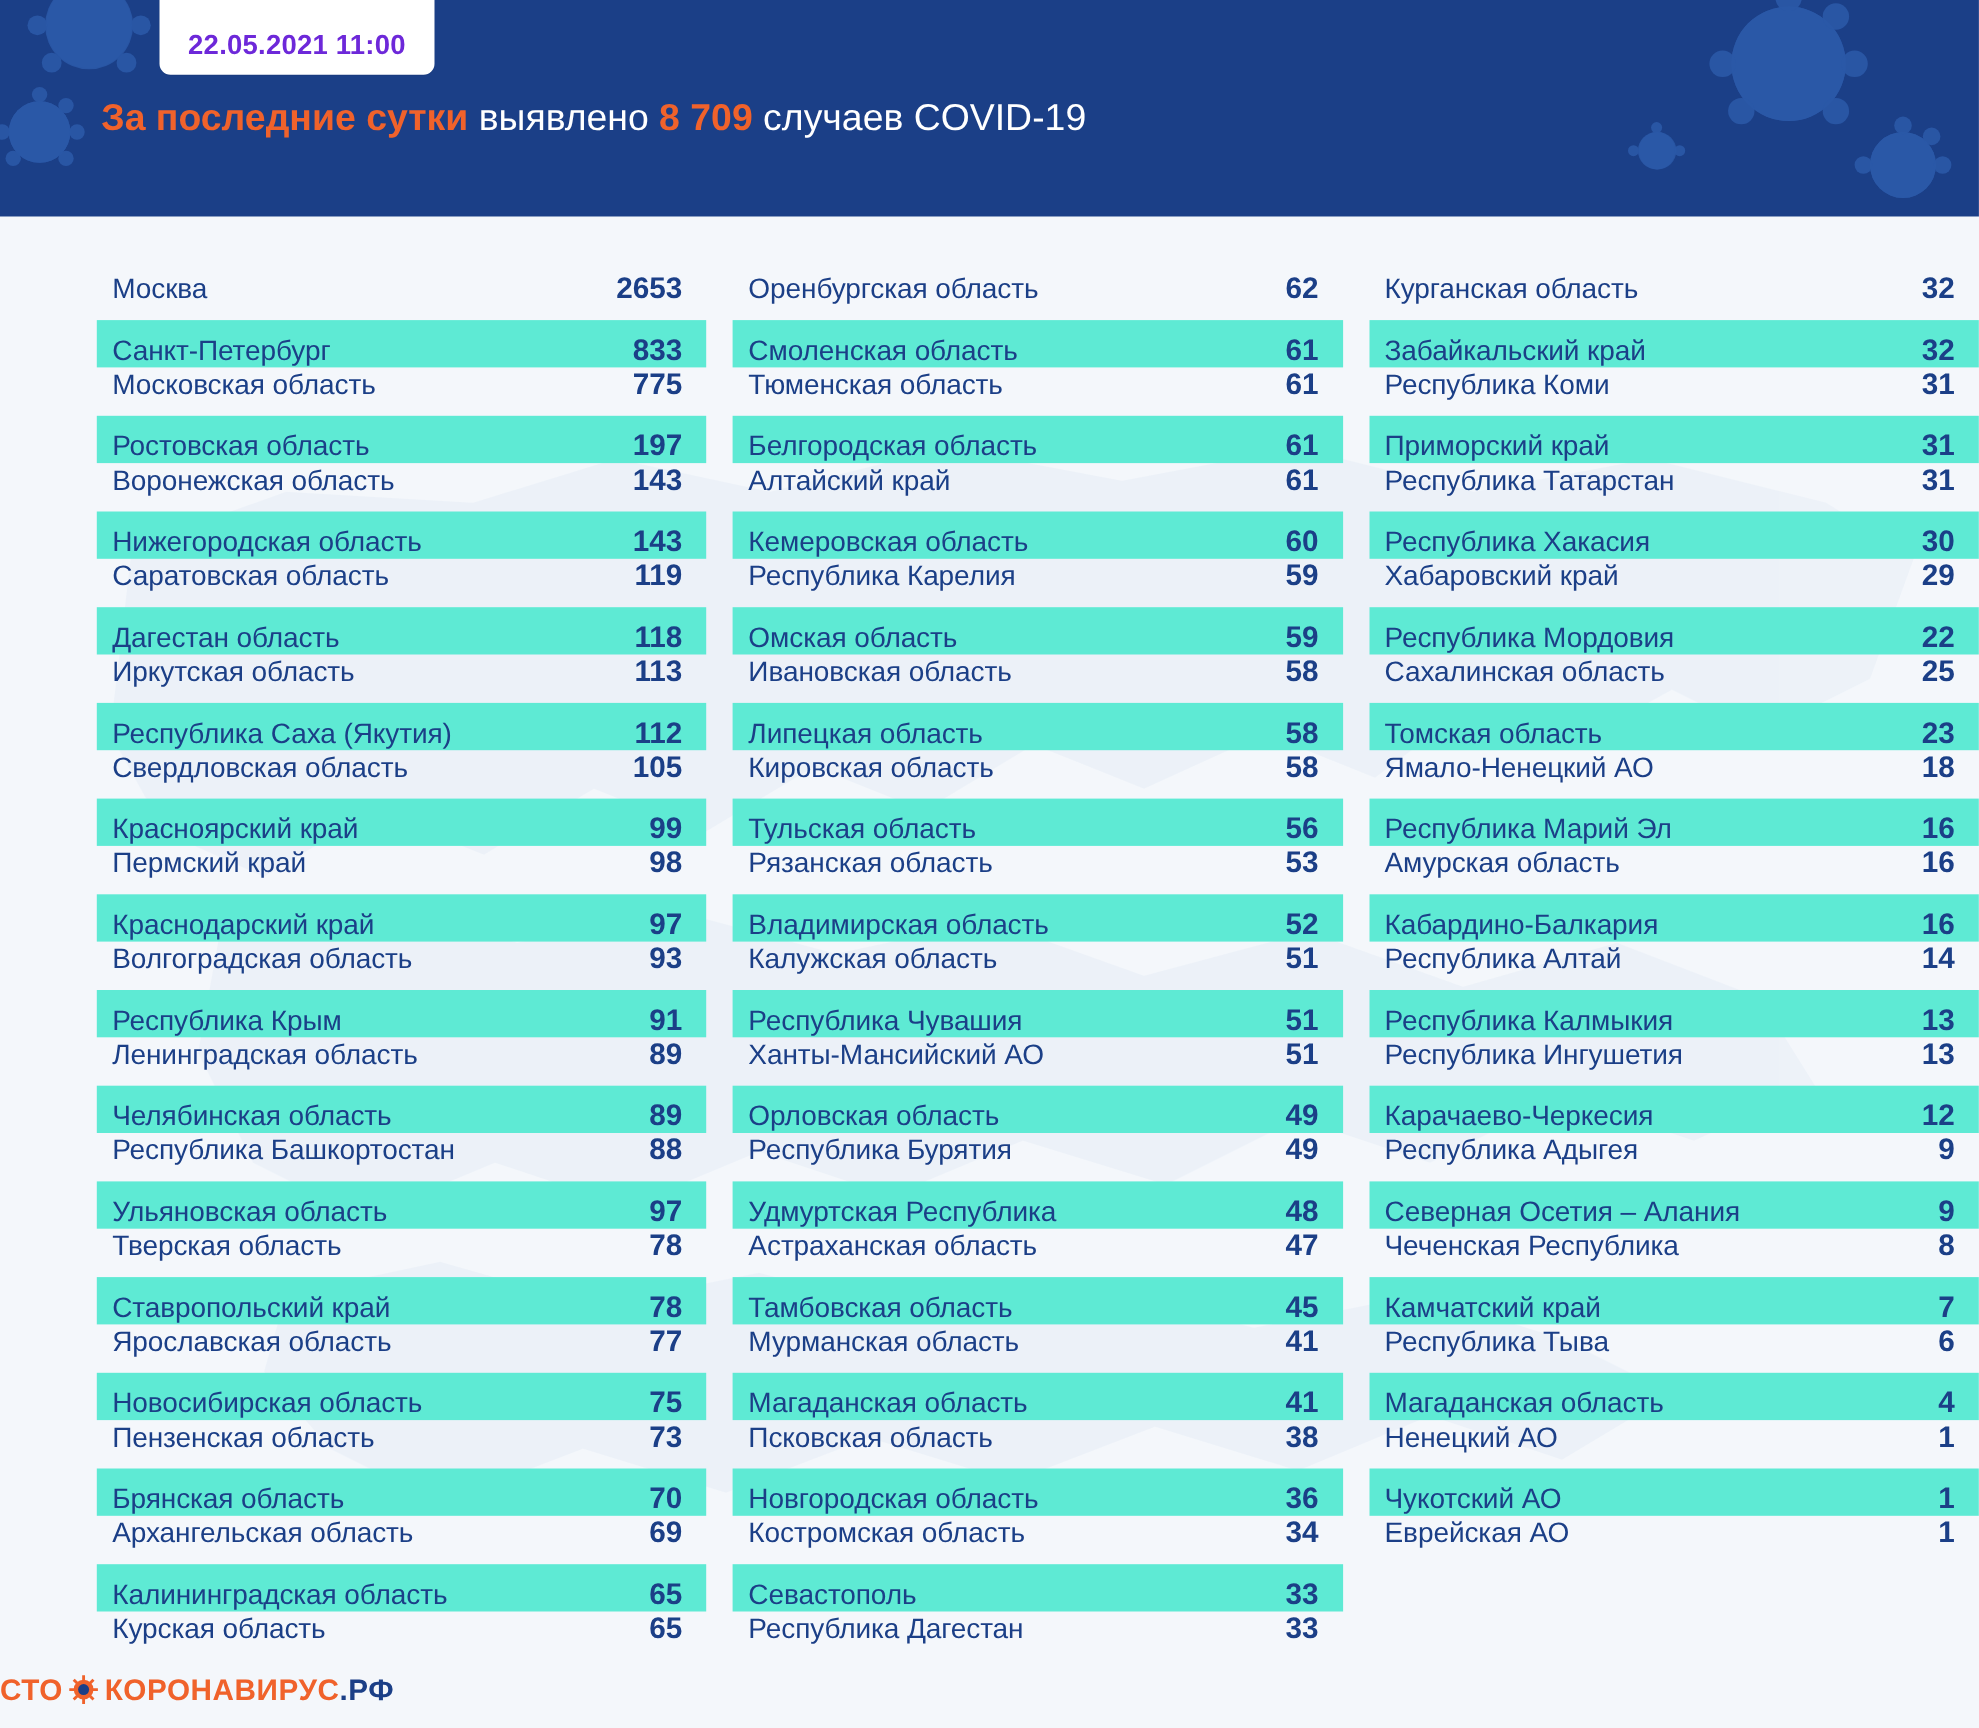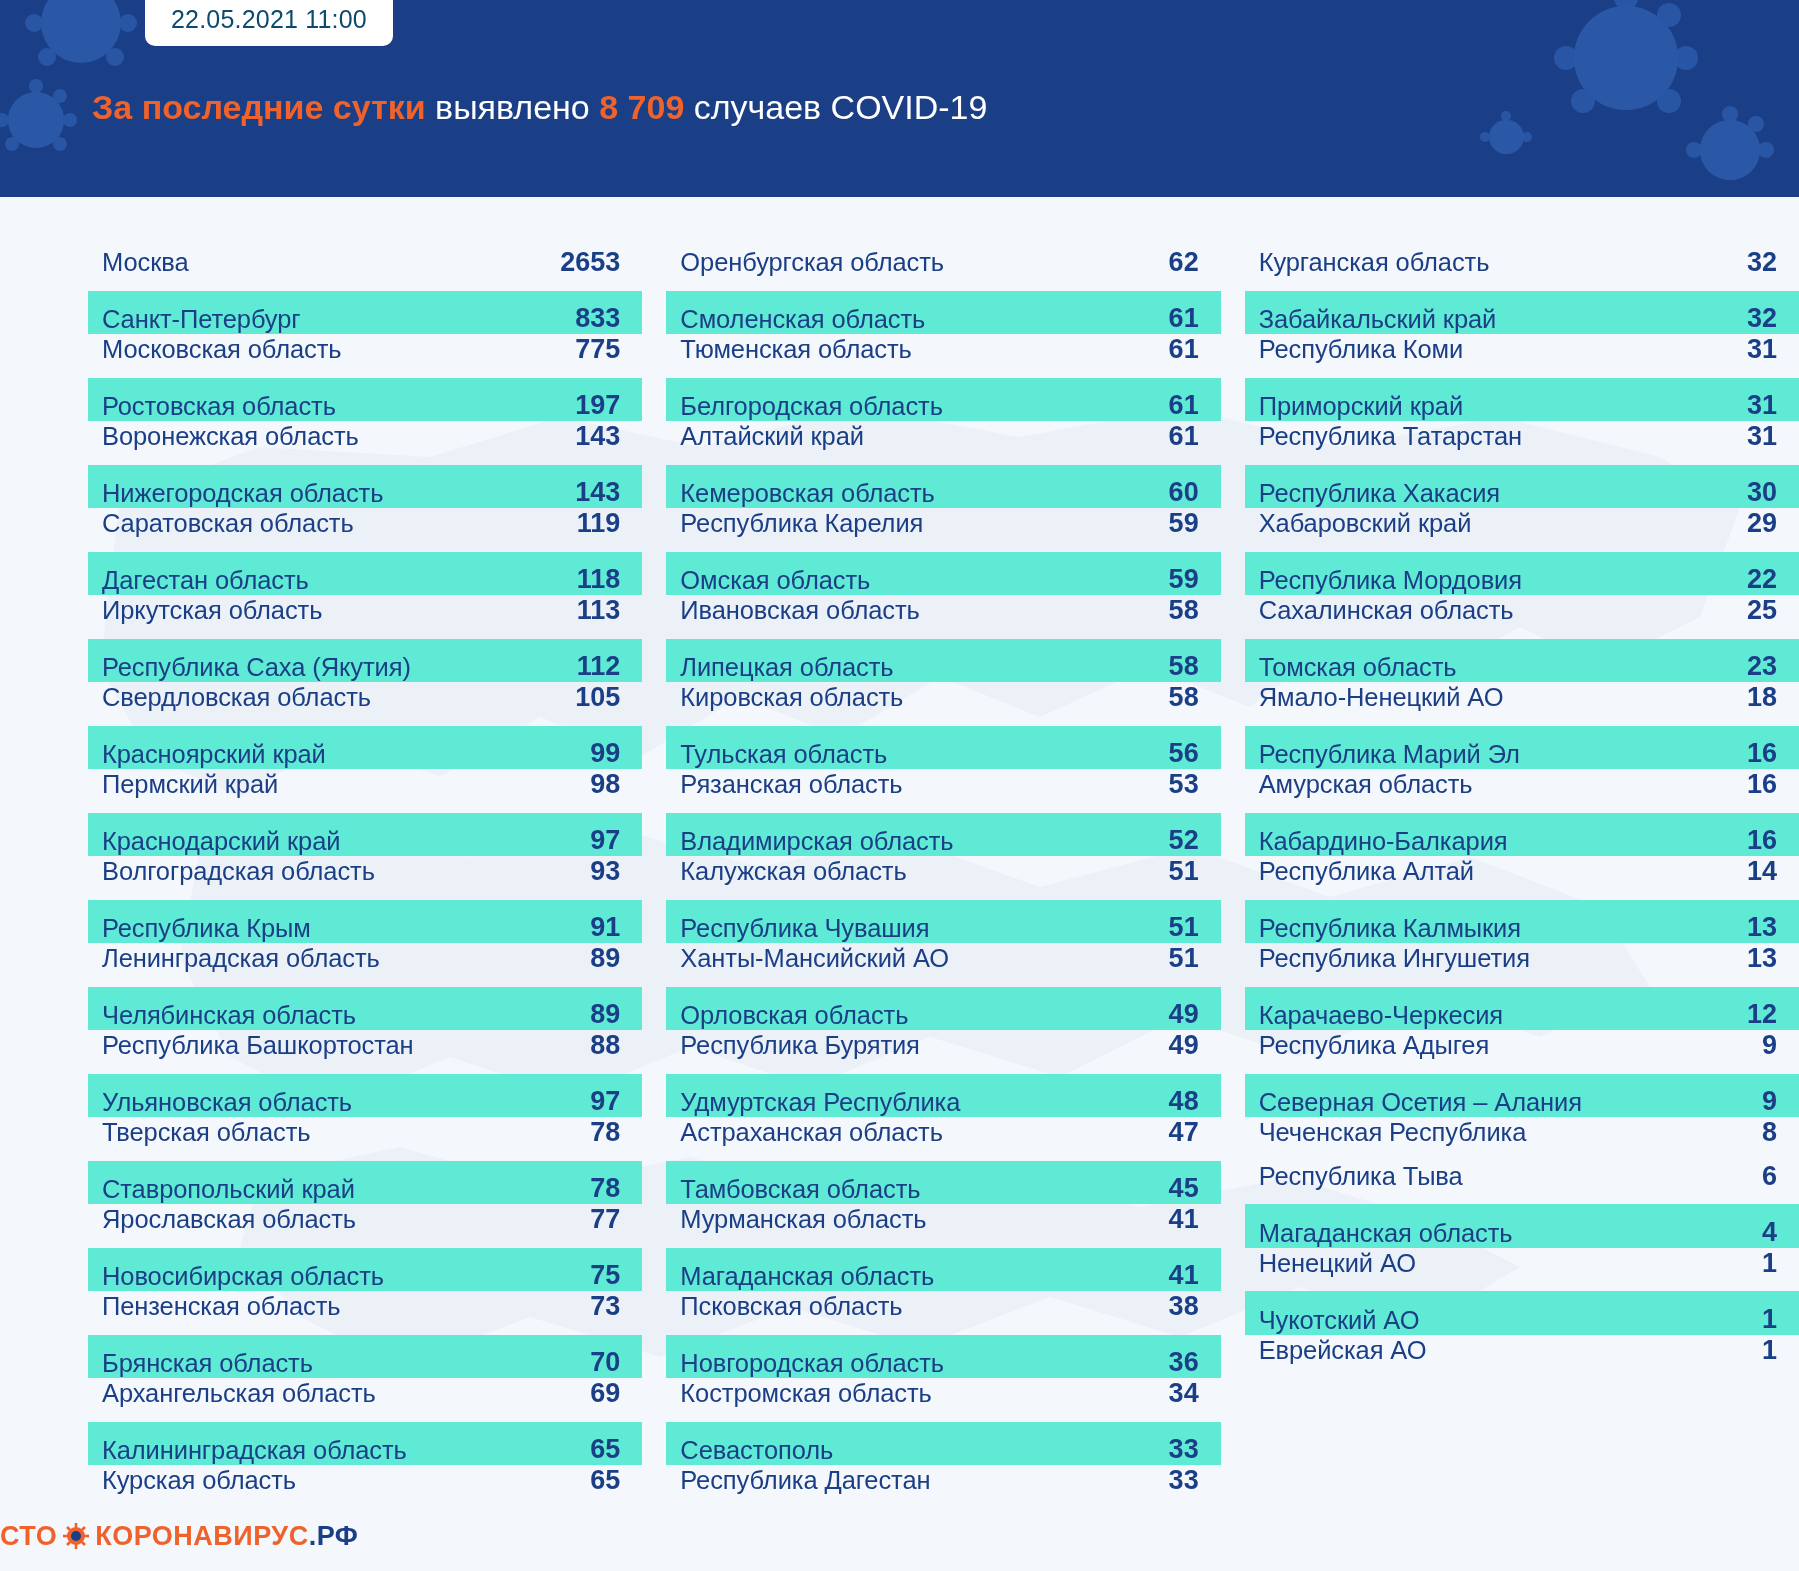--- a/index.html
+++ b/index.html
@@ -41,24 +41,24 @@
   .v4 { width: 60px; height: 60px; left: 1700px; top: 120px; }
   .v5 { width: 34px; height: 34px; left: 1490px; top: 120px; }
 
   .date-badge {
     position: absolute;
     left: 145px;
     top: 0;
     background: #ffffff;
     border-bottom-left-radius: 10px;
     border-bottom-right-radius: 10px;
-    padding: 5px 26px 12px 26px;
+    padding: 27px 26px 12px 26px;
     font-size: 25px;
-    font-weight: normal;
-    color: #0c4a6e;
+    font-weight: bold;
+    color: #6d28d9;
     letter-spacing: .2px;
     box-shadow: 0 1px 0 rgba(0,0,0,.05);
   }
 
   .headline {
     position: absolute;
     left: 92px;
     top: 88px;
     font-size: 34px;
     color: #ffffff;
@@ -542,20 +542,24 @@
             <span class="val">9</span>
           </div>
         <div class="row alt">
             <span class="name">Северная Осетия – Алания</span>
             <span class="val">9</span>
           </div>
         <div class="row">
             <span class="name">Чеченская Республика</span>
             <span class="val">8</span>
           </div>
+        <div class="row alt">
+            <span class="name">Камчатский край</span>
+            <span class="val">7</span>
+          </div>
         <div class="row">
             <span class="name">Республика Тыва</span>
             <span class="val">6</span>
           </div>
         <div class="row alt">
             <span class="name">Магаданская область</span>
             <span class="val">4</span>
           </div>
         <div class="row">
             <span class="name">Ненецкий АО</span>

